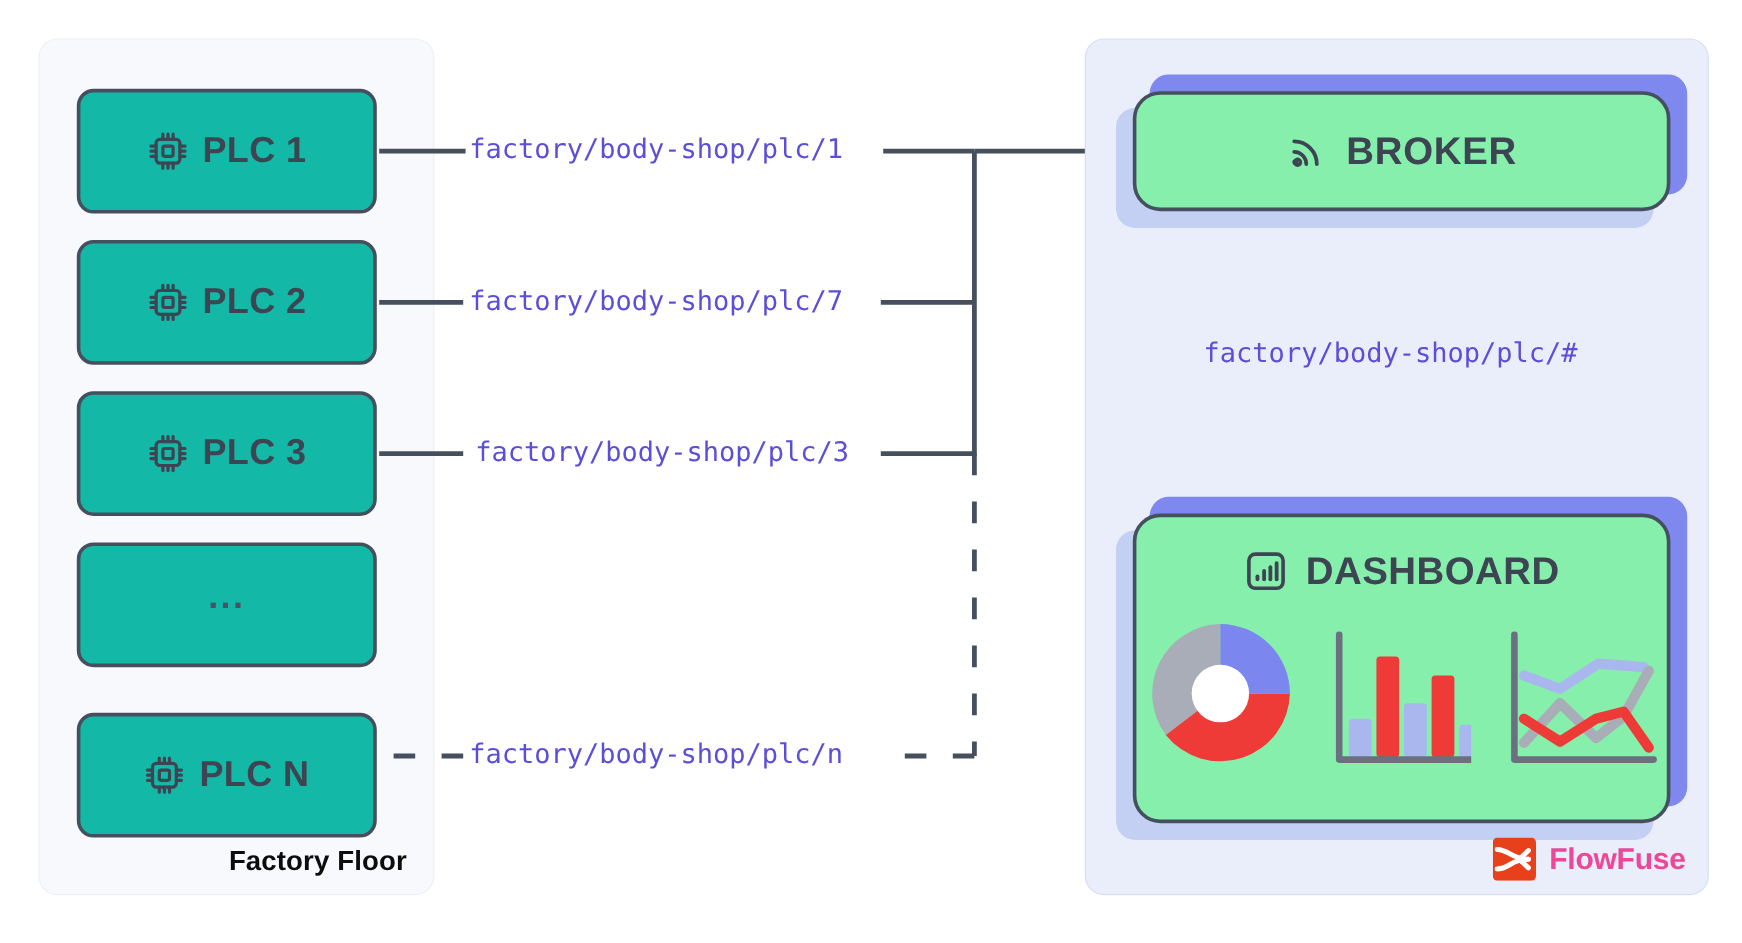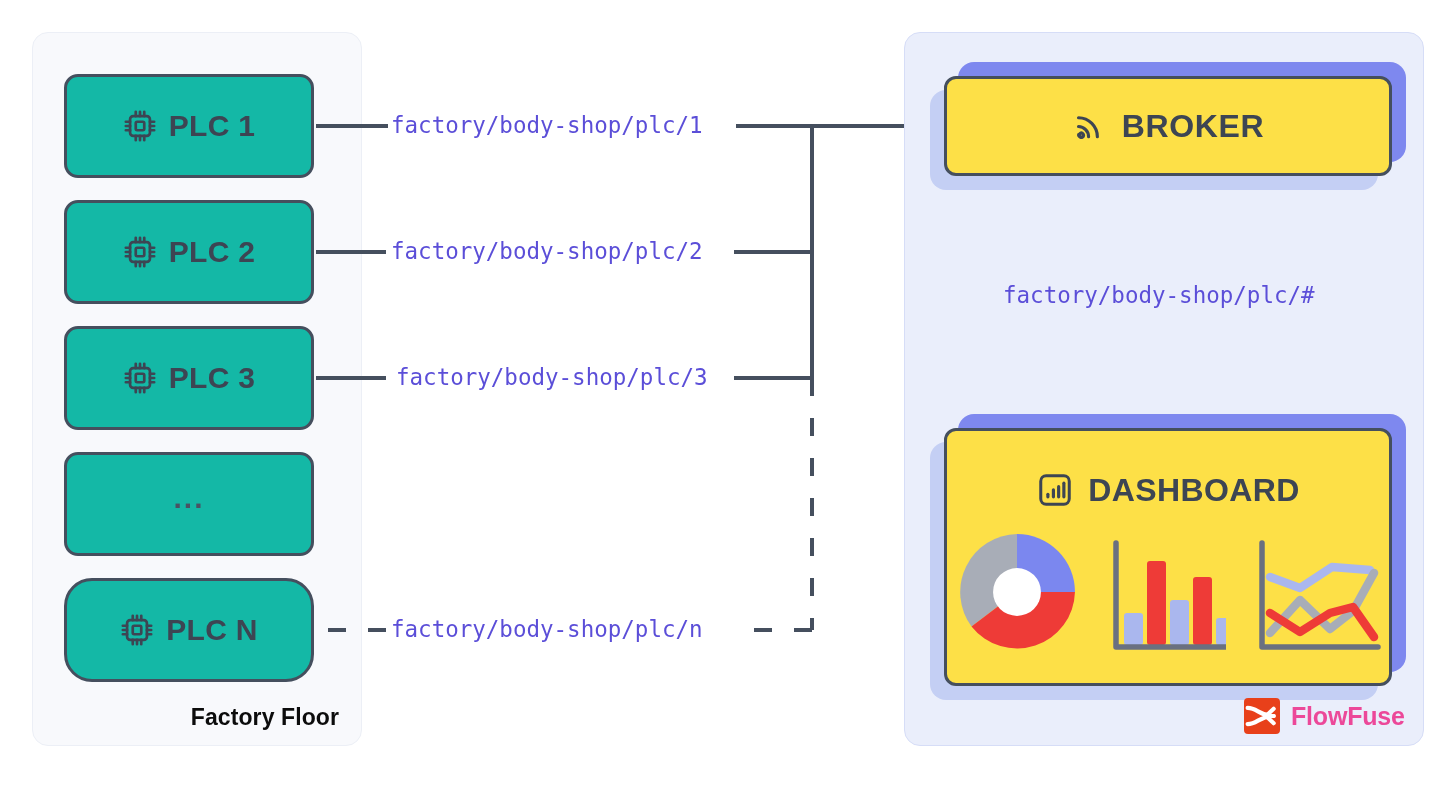--- a/index.html
+++ b/index.html
@@ -60,35 +60,35 @@
   .card-shadow-back{
     position:absolute;left:14px;top:-14px;right:-14px;bottom:14px;
     background:#7e88ef;border-radius:16px;
   }
   .card-shadow-front{
     position:absolute;left:-14px;top:14px;right:14px;bottom:-14px;
     background:#c4cff4;border-radius:16px;
   }
   .card-face{
     position:absolute;inset:0;
-    background:#fde047;border:3.5px solid #454f5e;border-radius:12px;
+    background:#86efac;border:3.5px solid #454f5e;border-radius:23px;
     box-sizing:border-box;
   }
 
   .broker-wrap{left:944px;top:76px;width:448px;height:100px;}
   .broker-face{display:flex;align-items:center;justify-content:center;gap:16px;}
   .broker-label{
     font-size:32px;font-weight:bold;color:#3d4553;letter-spacing:.6px;line-height:1;
   }
   .rss-ico{display:block;width:34px;height:34px;flex:none;}
 
   .dash-wrap{left:944px;top:428px;width:448px;height:258px;}
   .dash-face{
     display:flex;flex-direction:column;align-items:center;
-    padding-top:40px;box-sizing:border-box;
+    padding-top:26px;box-sizing:border-box;
   }
   .dash-title-row{display:flex;align-items:center;gap:14px;}
   .dash-label{
     font-size:32px;font-weight:bold;color:#3d4553;letter-spacing:.4px;line-height:1;
   }
   .dash-ico{display:block;width:38px;height:38px;flex:none;}
   .charts-row{
     display:flex;align-items:flex-end;justify-content:center;gap:26px;
     margin-top:20px;
   }
@@ -136,21 +136,21 @@
       <rect x="9" y="9" width="6" height="6" rx="1"></rect>
       <path d="M9 2v3M12 2v3M15 2v3M9 19v3M12 19v3M15 19v3M2 9h3M2 12h3M2 15h3M19 9h3M19 12h3M19 15h3"></path>
     </svg>
     <span class="plc-label">PLC 3</span>
   </div>
 
   <div class="plc" style="top:452px;">
     <span class="plc-dots">...</span>
   </div>
 
-  <div class="plc" style="top:578px;border-radius:28px;">
+  <div class="plc" style="top:594px;">
     <svg class="chip-ico" viewBox="0 0 24 24" fill="none" stroke="#3d4553" stroke-width="1.9" stroke-linecap="round" stroke-linejoin="round">
       <rect x="5" y="5" width="14" height="14" rx="2.2"></rect>
       <rect x="9" y="9" width="6" height="6" rx="1"></rect>
       <path d="M9 2v3M12 2v3M15 2v3M9 19v3M12 19v3M15 19v3M2 9h3M2 12h3M2 15h3M19 9h3M19 12h3M19 15h3"></path>
     </svg>
     <span class="plc-label">PLC N</span>
   </div>
 
   <svg class="wires" viewBox="0 0 1452 786">
     <defs>
@@ -180,21 +180,21 @@
       <path d="M812,630 H734"></path>
       <path d="M386,630 H316"></path>
     </g>
 
     <g stroke="#454f5e" stroke-width="4" fill="none">
       <path d="M1168,180 V424" marker-end="url(#arrow)"></path>
     </g>
   </svg>
 
   <div class="topic" style="left:391px;top:114px;">factory/body-shop/plc/1</div>
-  <div class="topic" style="left:391px;top:240px;">factory/body-shop/plc/2</div>
+  <div class="topic" style="left:391px;top:240px;">factory/body-shop/plc/7</div>
   <div class="topic" style="left:396px;top:366px;">factory/body-shop/plc/3</div>
   <div class="topic" style="left:391px;top:618px;">factory/body-shop/plc/n</div>
 
   <div class="cloud-panel"></div>
 
   <div class="topic" style="left:1003px;top:284px;">factory/body-shop/plc/#</div>
 
   <div class="card-wrap broker-wrap">
     <div class="card-shadow-back"></div>
     <div class="card-shadow-front"></div>

